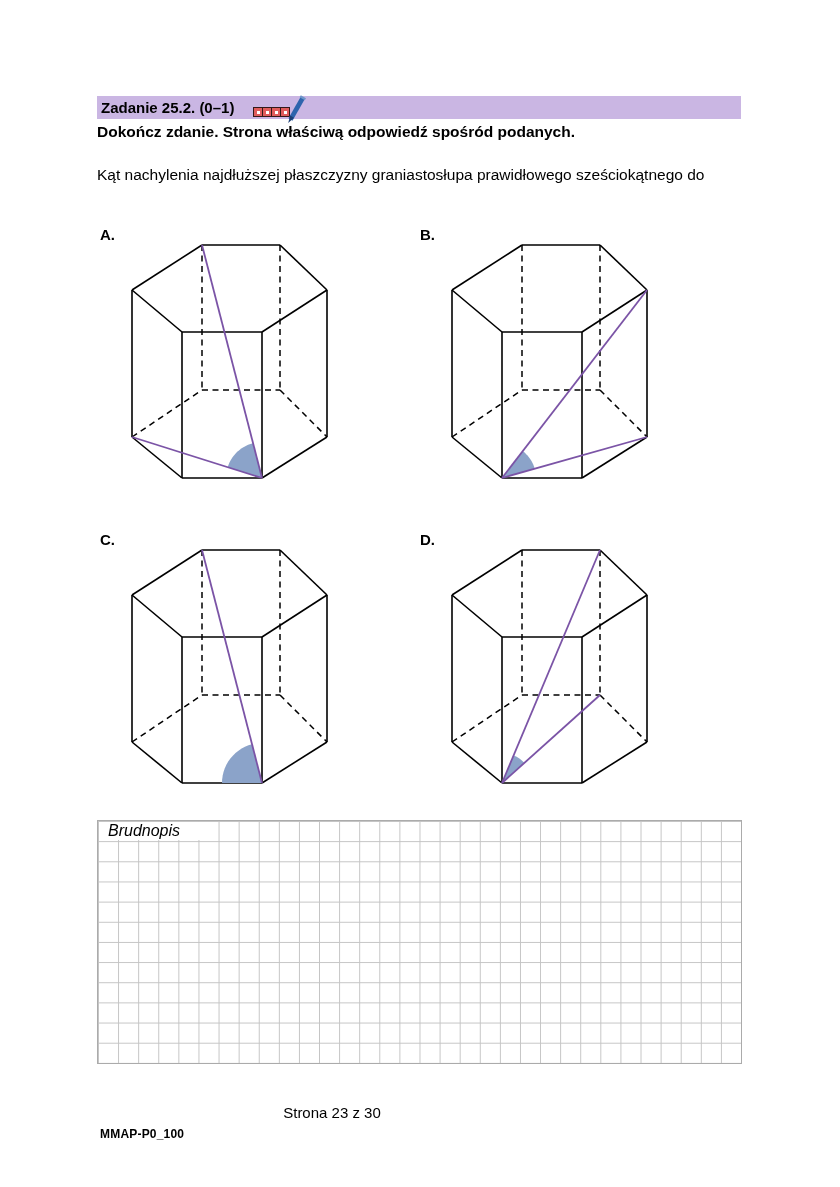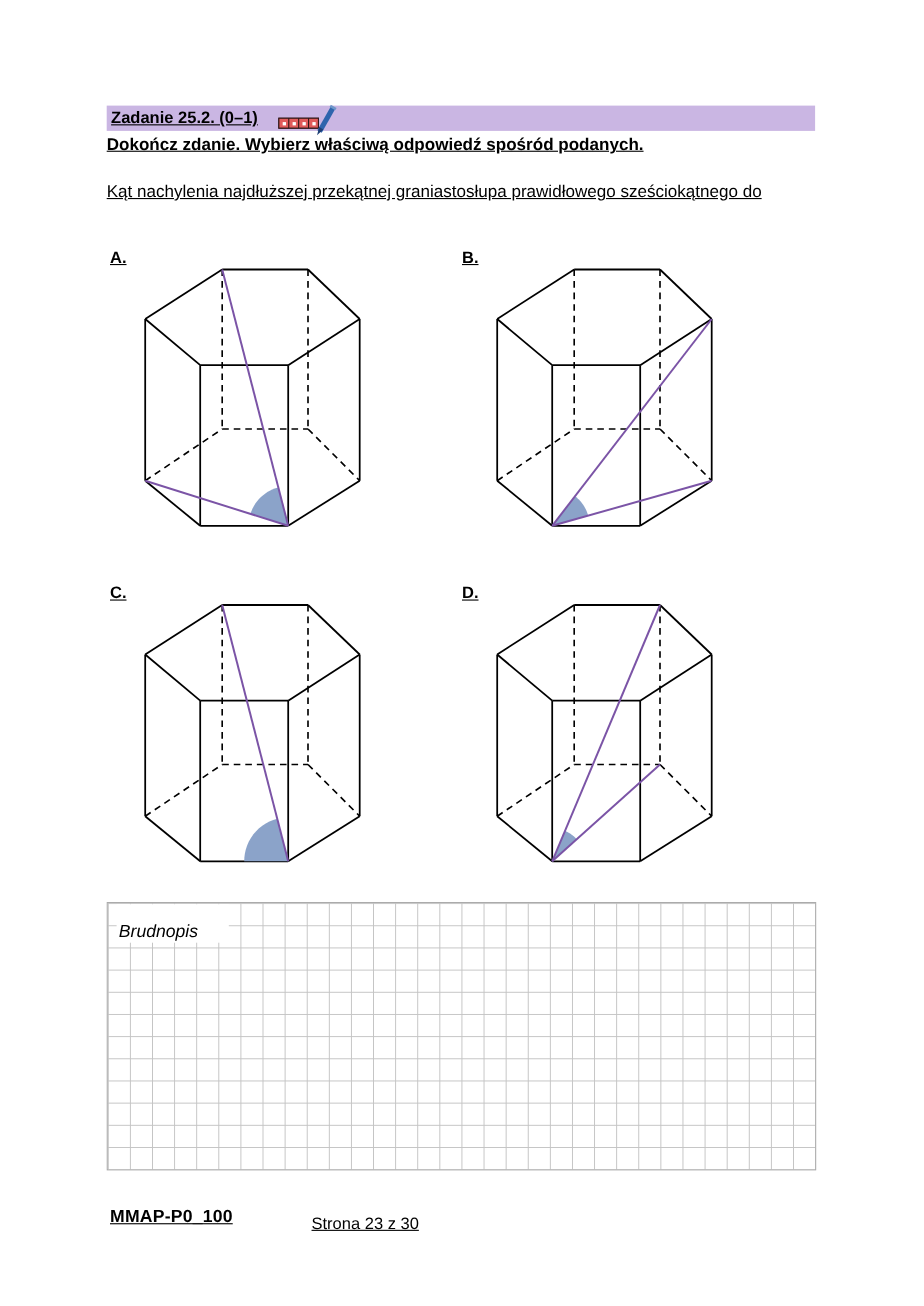--- a/index.html
+++ b/index.html
@@ -1,21 +1,21 @@
 <!DOCTYPE html>
 <html><head>
 <meta charset="utf-8">
 <style>
   html,body{margin:0;padding:0;}
   body{
     width:840px;height:1187px;background:#ffffff;position:relative;
     font-family:"Liberation Sans", sans-serif;color:#000;
     overflow:hidden;
   }
-  .abs{position:absolute;text-decoration:underline;}
+  .abs{position:absolute;}
   .task-bar{
     left:97px;top:96px;width:644px;height:23px;
     background:#cab6e3;display:flex;align-items:center;
   }
   .task-title{font-size:15px;font-weight:bold;padding-left:4px;line-height:23px;}
   .task-icon{position:absolute;left:156px;top:6px;width:52px;height:20px;}
   .boxes-strip{
     position:absolute;left:0;top:5px;display:flex;
     border:1px solid #33191a;background:#33191a;gap:1px;padding:0;
   }
@@ -32,24 +32,24 @@
   .scratch-grid{
     left:97px;top:820px;width:643px;height:242px;
     border:1px solid #ababab;
     background-image:
       linear-gradient(to right,#c4c4c4 1px,transparent 1px),
       linear-gradient(to bottom,#c4c4c4 1px,transparent 1px);
     background-size:20.1px 20.17px;
   }
   .scratch-label{
     position:absolute;left:8px;top:1px;height:18px;line-height:18px;
-    font-size:16px;font-style:italic;background:#fff;padding:17px 28px 0 2px;
+    font-size:16px;font-style:italic;background:#fff;padding:0 28px 0 2px;
   }
   .page-num{left:0;top:1104px;width:664px;text-align:center;font-size:15px;}
-  .sheet-code{left:100px;top:1098px;font-size:16px;font-weight:bold;letter-spacing:0.2px;}
+  .sheet-code{left:100px;top:1127px;font-size:12px;font-weight:bold;letter-spacing:0.2px;}
 </style>
 </head>
 <body>
 
 <div class="abs task-bar">
   <span class="task-title">Zadanie 25.2. (0–1)</span>
   <span class="task-icon">
     <span class="boxes-strip">
       <span class="sq">
           <i></i>
@@ -65,24 +65,24 @@
         </span>
     </span>
     <svg class="pen-svg" width="22" height="30" viewBox="0 0 22 30">
       <line x1="4.5" y1="25.5" x2="17" y2="3.5" stroke="#2e64ad" stroke-width="4.6"></line>
       <path d="M2.2 29 L4.2 21.5 L8 23.8 Z" fill="#1d3f75"></path>
       <line x1="14.2" y1="2.2" x2="19.4" y2="5.2" stroke="#6f96c9" stroke-width="2.4"></line>
     </svg>
   </span>
 </div>
 
-<div class="abs instruction">Dokończ zdanie. Wybierz właściwą odpowiedź spośród podanych.</div>
+<div class="abs instruction">Dokończ zdanie. Strona właściwą odpowiedź spośród podanych.</div>
 
 <div class="abs question">
-  <div>Kąt nachylenia najdłuższej przekątnej graniastosłupa prawidłowego sześciokątnego do</div>
+  <div>Kąt nachylenia najdłuższej płaszczyzny graniastosłupa prawidłowego sześciokątnego do</div>
 </div>
 
 <div class="abs opt-label" style="left:100px;top:226px;">A.</div>
 <div class="abs opt-label" style="left:420px;top:226px;">B.</div>
 <div class="abs opt-label" style="left:100px;top:531px;">C.</div>
 <div class="abs opt-label" style="left:420px;top:531px;">D.</div>
 
 <svg class="fig" style="left:125px;top:237px;" width="210" height="248" viewBox="25 12 210 248">
     <line x1="32" y1="65" x2="102" y2="20" stroke="#000000" stroke-width="1.6"></line>
     <line x1="102" y1="20" x2="180" y2="20" stroke="#000000" stroke-width="1.6"></line>

